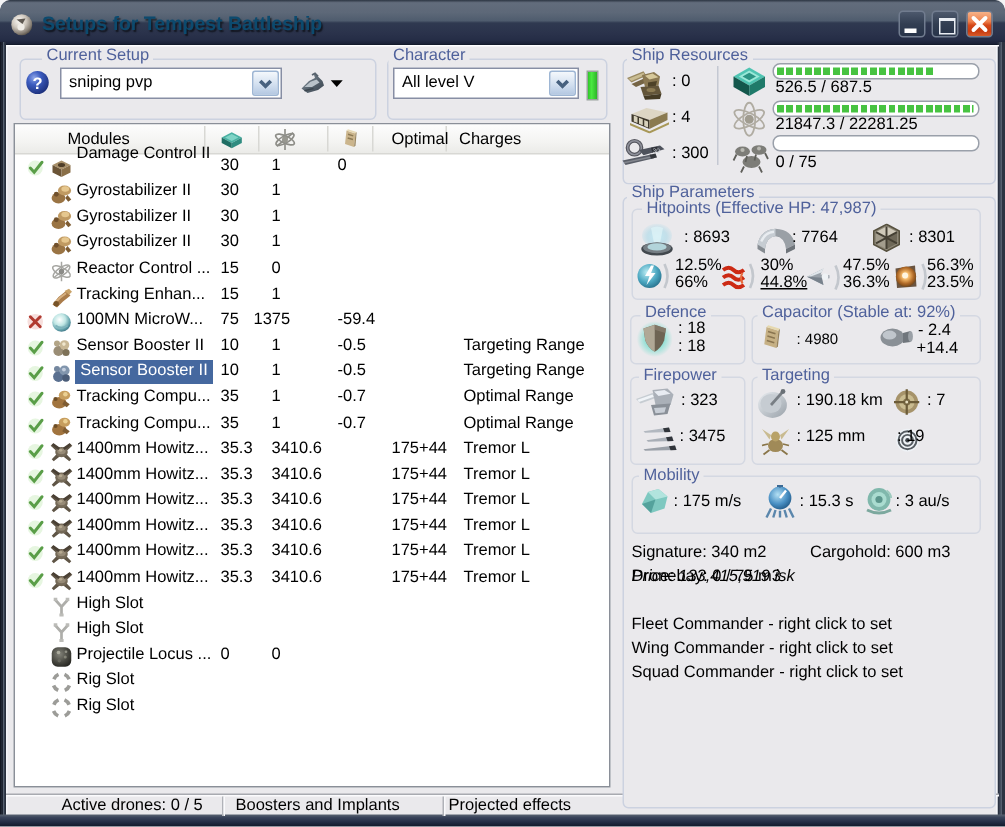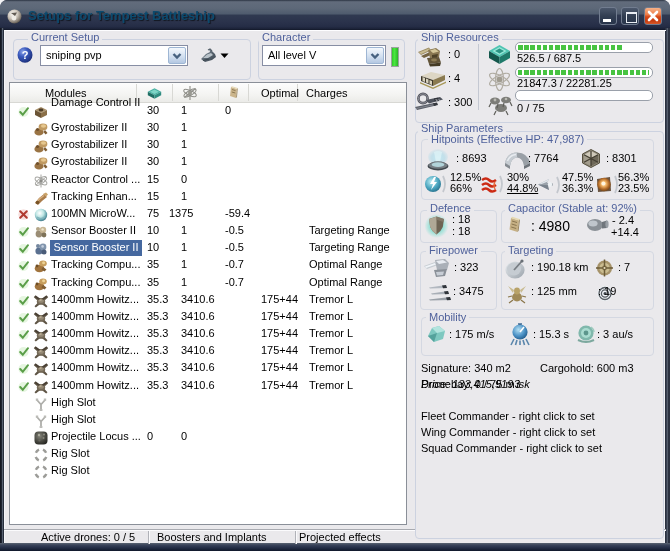--- a/index.html
+++ b/index.html
@@ -607,21 +607,21 @@
 <div class="t" style="left:452px;top:213px;font-size:11px;">: 18</div>
 <div class="t" style="left:452px;top:225px;font-size:11px;">: 18</div>
 <div class="gb2" style="left:501px;top:210px;width:151px;height:31px;"></div>
 <div class="cap" style="left:505px;top:203px;">Capacitor (Stable at: 92%)</div>
 <div class="abs" style="left:506px;top:216px;width:1px;height:1px;"><svg width="18" height="19" viewBox="0 0 18 19">
 <path d="M5 2 L13 4.5 L11.5 16 L3.5 13.5 Z" fill="#c6b084"></path>
 <path d="M5 2 L13 4.5 L14 3.2 L6.2 0.8 Z" fill="#e6d8ae"></path>
 <path d="M11.5 16 L12.6 14.8 L14 3.2 L13 4.5 Z" fill="#97825a"></path>
 <path d="M6 5 L11 6.5 M5.6 8 L10.6 9.5 M5.2 11 L10.2 12.5" stroke="#8a7550" stroke-width="1"></path>
 </svg></div>
-<div class="t" style="left:531px;top:220px;font-size:14px;">: 4980</div>
+<div class="t" style="left:531px;top:220px;font-size:10px;">: 4980</div>
 <div class="abs" style="left:585px;top:216px;width:1px;height:1px;"><svg width="24" height="17" viewBox="0 0 24 17">
 <ellipse cx="10" cy="9" rx="8" ry="6" fill="#8a9096"></ellipse>
 <ellipse cx="8" cy="7.4" rx="4.6" ry="3" fill="#c0c6cc"></ellipse>
 <path d="M17 6 L22 4.6 L22 12 L17 12.6 Z" fill="#70767c"></path>
 <ellipse cx="22" cy="8.3" rx="1.6" ry="3.7" fill="#9aa0a6"></ellipse>
 </svg></div>
 <div class="t" style="left:612px;top:214px;font-size:11px;">- 2.4</div>
 <div class="t" style="left:611px;top:226px;font-size:11px;">+14.4</div>
 <div class="gb2" style="left:420px;top:251px;width:75px;height:57px;"></div>
 <div class="cap" style="left:426px;top:245px;">Firepower</div>

